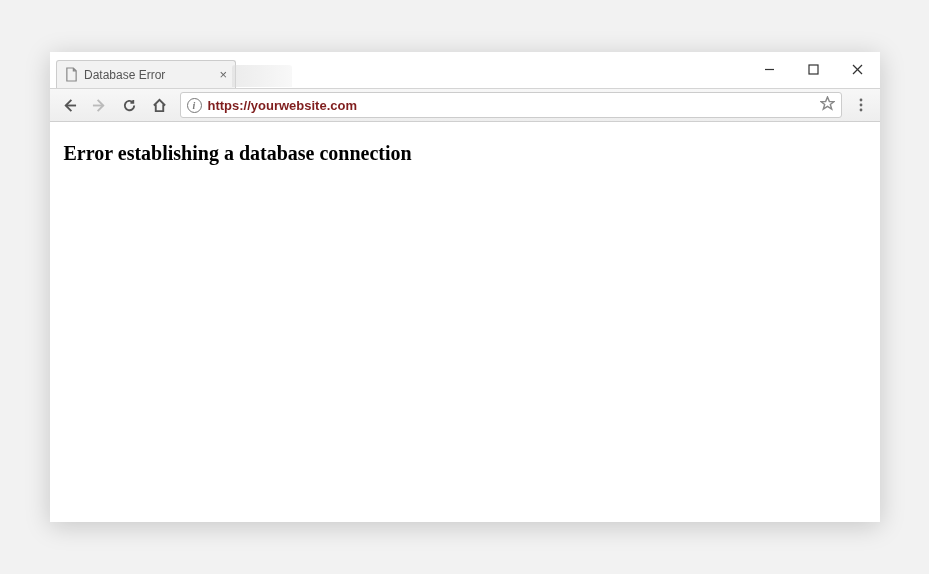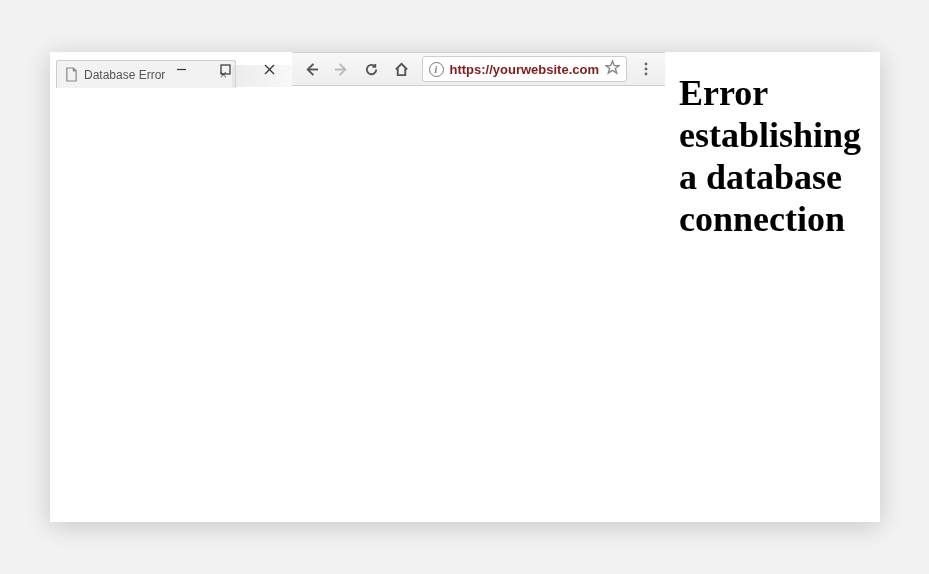--- a/index.html
+++ b/index.html
@@ -11,21 +11,21 @@
       display: flex;
       align-items: center;
       justify-content: center;
     }
     .browser-window {
       width: 830px;
       height: 470px;
       background: #fff;
       box-shadow: 0 4px 24px rgba(0,0,0,0.18);
       display: flex;
-      flex-direction: row;
+      flex-direction: column;
     }
     .tab-bar {
       height: 36px;
       background: #fff;
       display: flex;
       align-items: flex-end;
       padding-left: 6px;
       position: relative;
     }
     .tab {
@@ -144,21 +144,21 @@
       cursor: pointer;
     }
     .menu-btn svg { fill: #666; }
     .content {
       flex: 1;
       padding: 20px 14px;
       background: #fff;
     }
     .error-heading {
       font-family: "Times New Roman", Times, serif;
-      font-size: 36px;
+      font-size: 20px;
       font-weight: bold;
       color: #000;
     }
   </style>
 </head>
 <body>
 
 <div class="browser-window">
 
   <div class="tab-bar">

